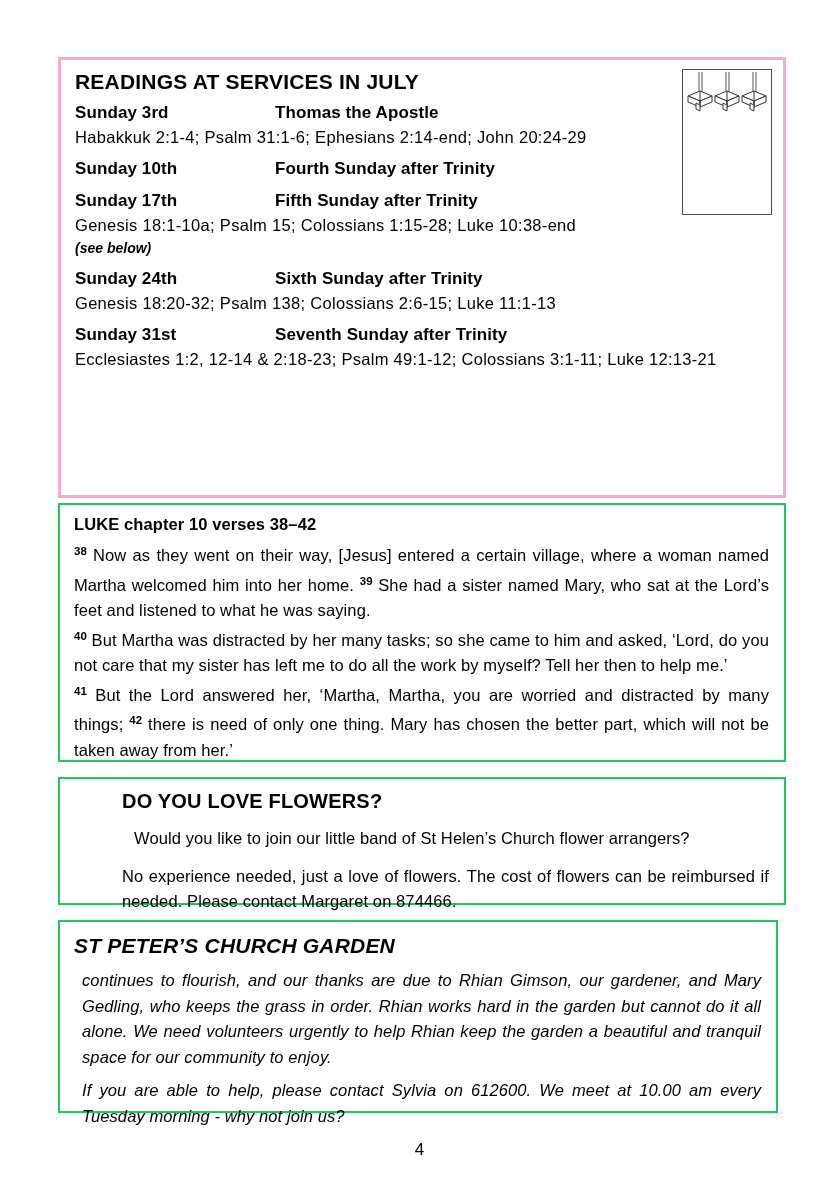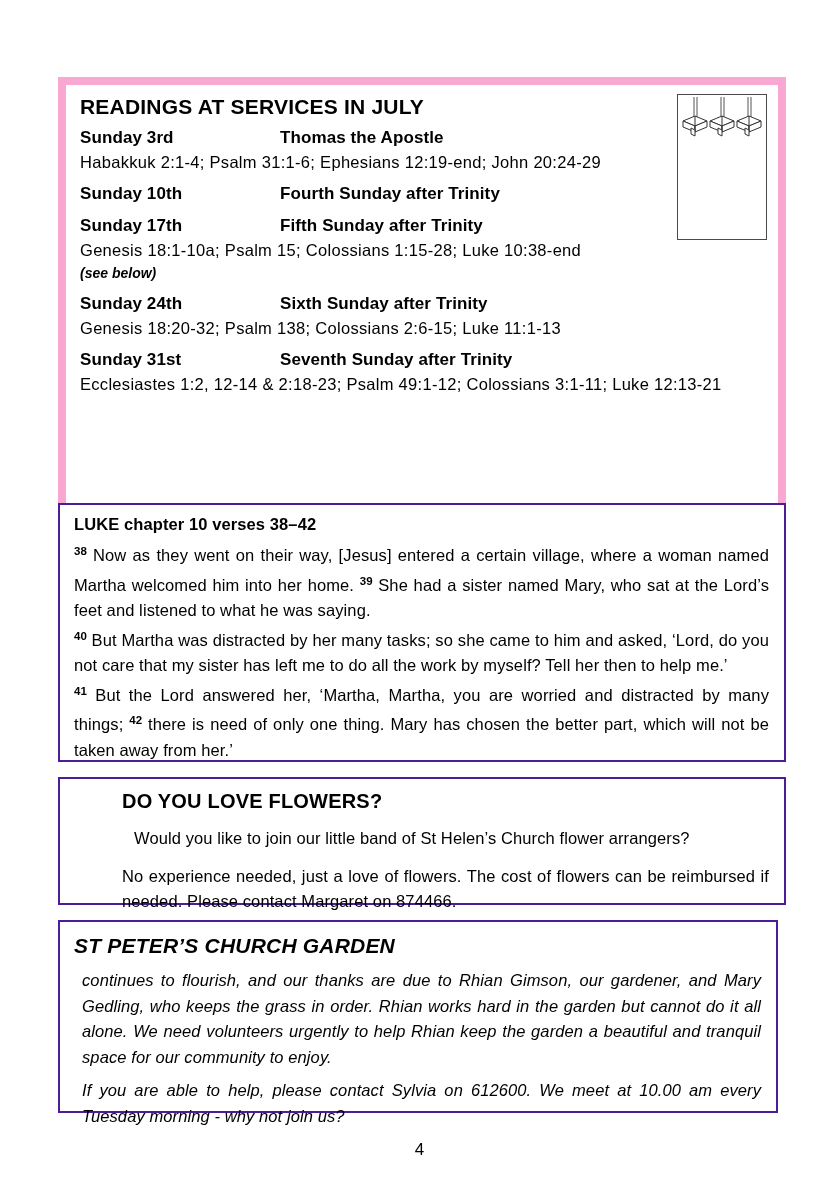--- a/index.html
+++ b/index.html
@@ -22,22 +22,22 @@
     width: 839px;
     height: 1191px;
   }
 
   
   .box {
     position: absolute;
     box-sizing: border-box;
     background: #ffffff;
   }
-  .box-thick { border: 8px solid #f9a8d4; margin-top: 20px; }
-  .box-thin  { border: 2px solid #4c1d95; }
+  .box-thick { border: 3px solid #f9a8d4; }
+  .box-thin  { border: 2px solid #22c55e; }
 
   
   #readings-box {
     left: 58px;
     top: 57px;
     width: 728px;
     height: 441px;
   }
   .readings-inner {
     padding: 9px 14px 0 14px;
@@ -199,21 +199,21 @@
 
   <div class="box box-thick" id="readings-box">
     <div class="readings-inner">
 
       <div class="readings-title">READINGS AT SERVICES IN JULY</div>
 
       <div class="service">
         <div class="service-head">
           <span class="sday">Sunday 3rd</span><span class="sfeast">Thomas the Apostle</span>
         </div>
-        <div class="service-refs">Habakkuk 2:1-4; Psalm 31:1-6; Ephesians 12:19-end; John 20:24-29</div>
+        <div class="service-refs">Habakkuk 2:1-4; Psalm 31:1-6; Ephesians 2:14-end; John 20:24-29</div>
       </div>
 
       <div class="service">
         <div class="service-head">
           <span class="sday">Sunday 10th</span><span class="sfeast">Fourth Sunday after Trinity</span>
         </div>
       </div>
 
       <div class="service">
         <div class="service-head">

